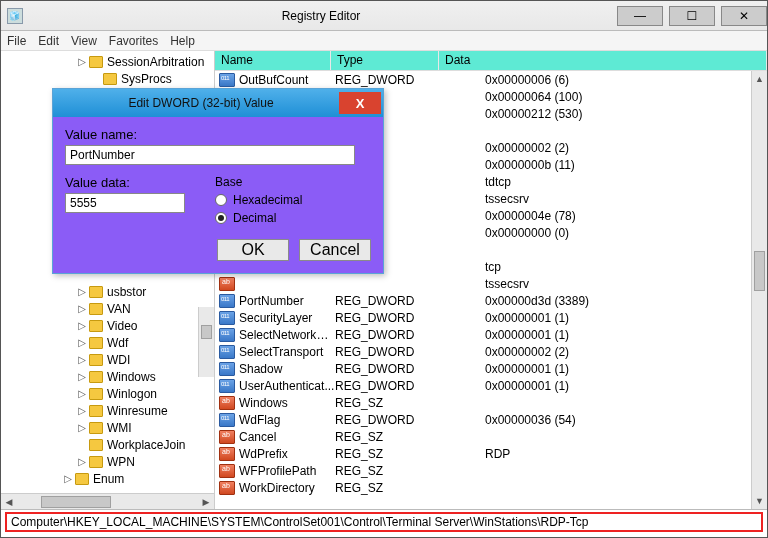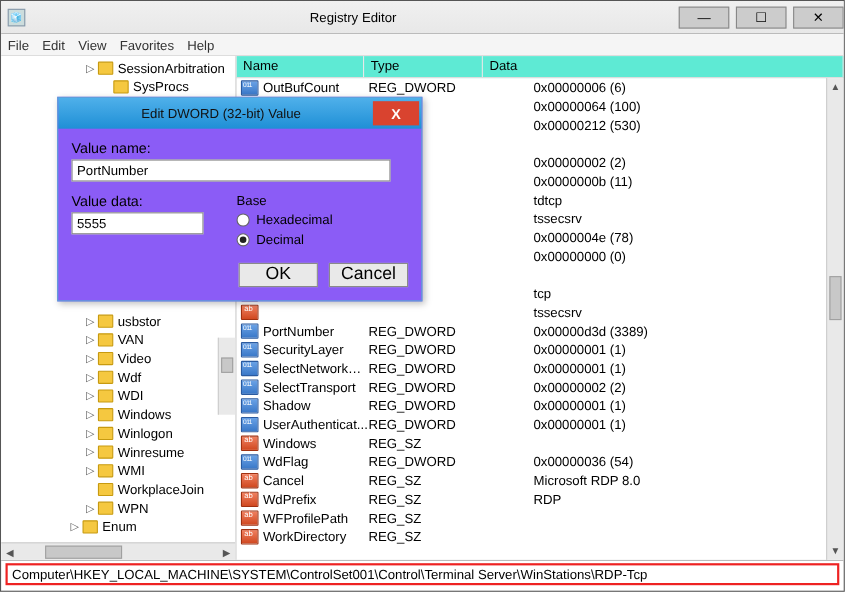--- a/index.html
+++ b/index.html
@@ -303,21 +303,20 @@
         <div class="row">
           <span class="ic ic-dword"></span>
           <span class="nm">WdFlag</span>
           <span class="tp">REG_DWORD</span>
           <span class="dt">0x00000036 (54)</span>
         </div>
         <div class="row">
           <span class="ic ic-sz"></span>
           <span class="nm">Cancel</span>
           <span class="tp">REG_SZ</span>
-          <span class="dt">Microsoft RDP 8.0</span>
         </div>
         <div class="row">
           <span class="ic ic-sz"></span>
           <span class="nm">WdPrefix</span>
           <span class="tp">REG_SZ</span>
           <span class="dt">RDP</span>
         </div>
         <div class="row">
           <span class="ic ic-sz"></span>
           <span class="nm">WFProfilePath</span>

